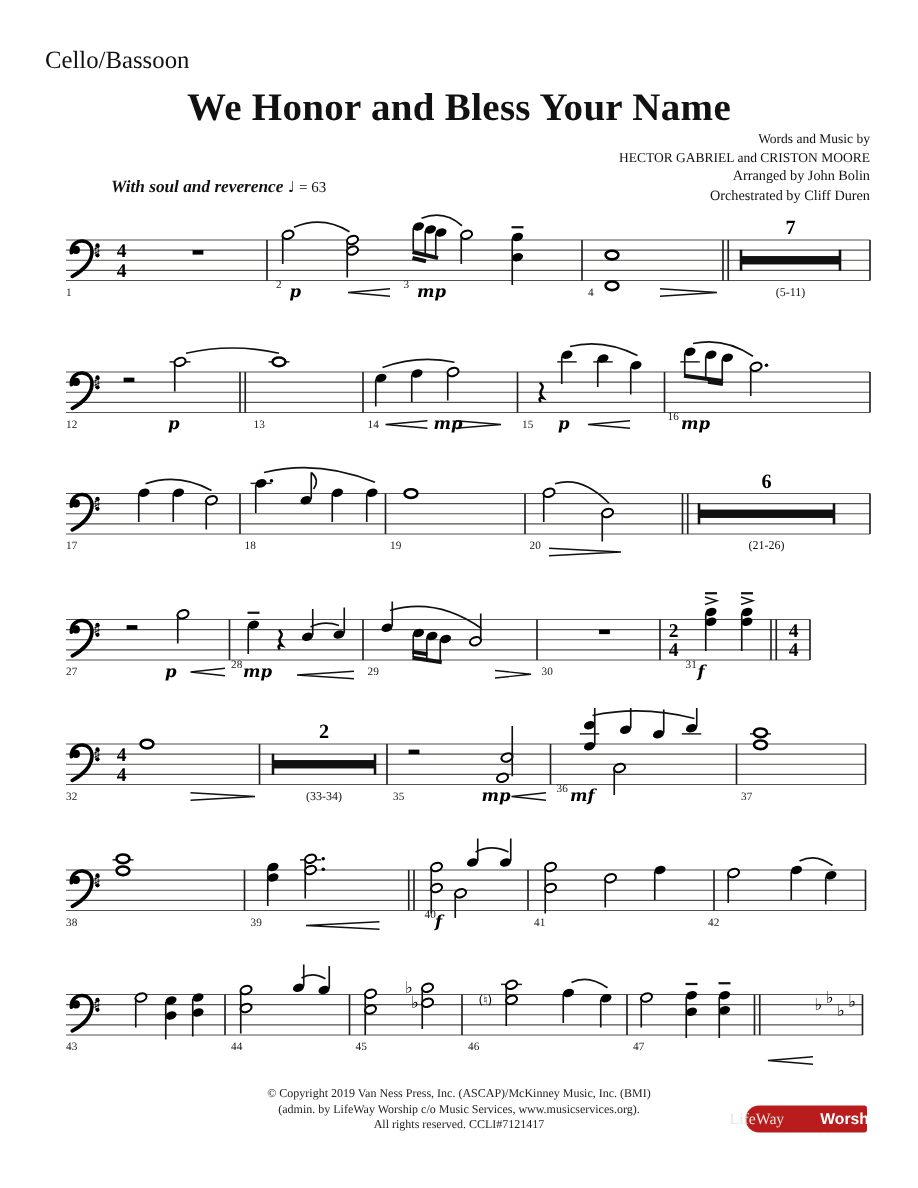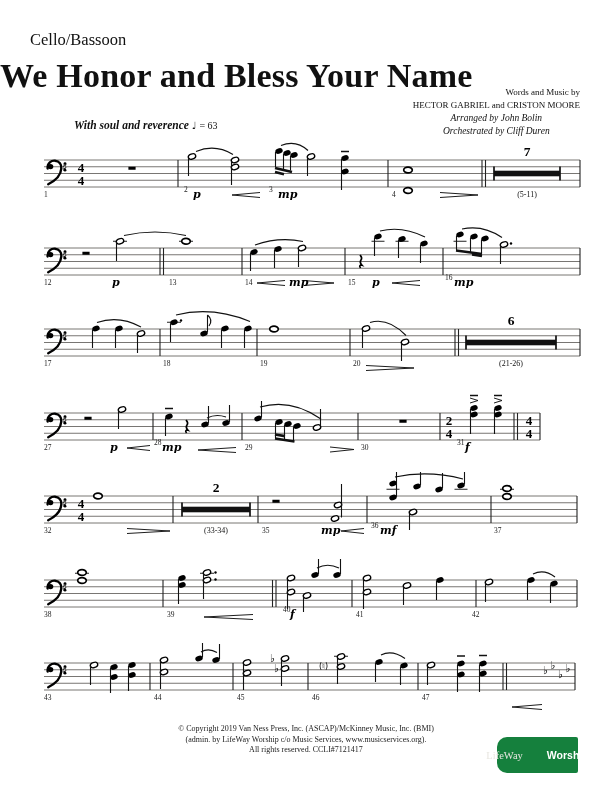--- a/index.html
+++ b/index.html
@@ -1,21 +1,21 @@
 <!DOCTYPE html>
 <html><head>
 <meta charset="utf-8">
 <style>
   html,body{margin:0;padding:0;background:#e8e8e8;}
   .page{position:relative;width:612px;height:792px;background:#ffffff;margin:0 auto;
         font-family:"Liberation Serif",serif;color:#111;overflow:hidden;}
   .instr{position:absolute;left:30px;top:30px;font-size:16.5px;font-weight:normal;}
-  .title{position:absolute;left:0;right:0;top:57px;font-size:34px;font-weight:bold;letter-spacing:.2px;}
+  .title{position:absolute;left:0;right:0;top:57px;text-align:center;font-size:26px;font-weight:bold;letter-spacing:.2px;}
   .credits{position:absolute;right:32px;top:86px;text-align:right;font-size:9px;line-height:13px;}
-  .credits .it{font-style:italic;font-size:9.5px;text-align:center;}
+  .credits .it{font-size:9.5px;}
   .tempo{position:absolute;left:74px;top:119px;font-size:11.5px;font-weight:bold;font-style:italic;}
   .tempo .tnote{font-family:"DejaVu Sans",sans-serif;font-style:normal;font-size:10px;}
   .tempo .teq{font-style:normal;font-weight:normal;font-size:10px;}
   svg.system{position:absolute;left:36px;overflow:visible;}
   .sl{stroke:#55534f;stroke-width:.8;fill:none}
   .bl{stroke:#222;stroke-width:1.1}
   .stem{stroke:#111;stroke-width:1.1}
   .arc{fill:none;stroke:#111;stroke-width:1.15}
   .beam{stroke:#111;stroke-width:2.7}
   .hp{fill:none;stroke:#111;stroke-width:.95}
@@ -24,21 +24,21 @@
   .mrbar{fill:#111}
   .cap{stroke:#111;stroke-width:1.7}
   text.mn{font:7.5px "Liberation Serif",serif;fill:#1a1a1a}
   text.dy{font:italic 700 11px "DejaVu Serif",serif;fill:#000}
   text.ts{font:700 13px "Liberation Serif",serif;text-anchor:middle;fill:#000}
   text.mr{font:700 13.5px "Liberation Serif",serif;text-anchor:middle;fill:#000}
   text.rr{font:8px "Liberation Serif",serif;text-anchor:middle;fill:#111}
   text.ac{font:11px "DejaVu Sans",sans-serif;fill:#000}
   text.acs{font:8px "DejaVu Sans",sans-serif;fill:#000}
   .copyright{position:absolute;left:0;right:0;top:724px;text-align:center;font-size:8px;line-height:10.5px;color:#222;}
-  .logo{position:absolute;left:497px;top:737px;width:81px;height:36px;background:#15803d;
+  .logo{position:absolute;left:497px;top:737px;width:81px;height:18px;background:#b91c1c;
         border-radius:10px 2px 2px 10px;display:flex;align-items:center;justify-content:center;color:#fff;}
   .logo .lw{font-family:"Liberation Serif",serif;font-size:10.5px;color:#e8e6e0;}
   .logo .ldiv{width:1px;height:11px;background:#8a8a8a;margin:0 4px;}
   .logo .lwb{font-family:"Liberation Sans",sans-serif;font-weight:bold;font-size:10.5px;margin-left:16px;}
 </style>
 </head>
 <body>
 
 <div class="page">
 

